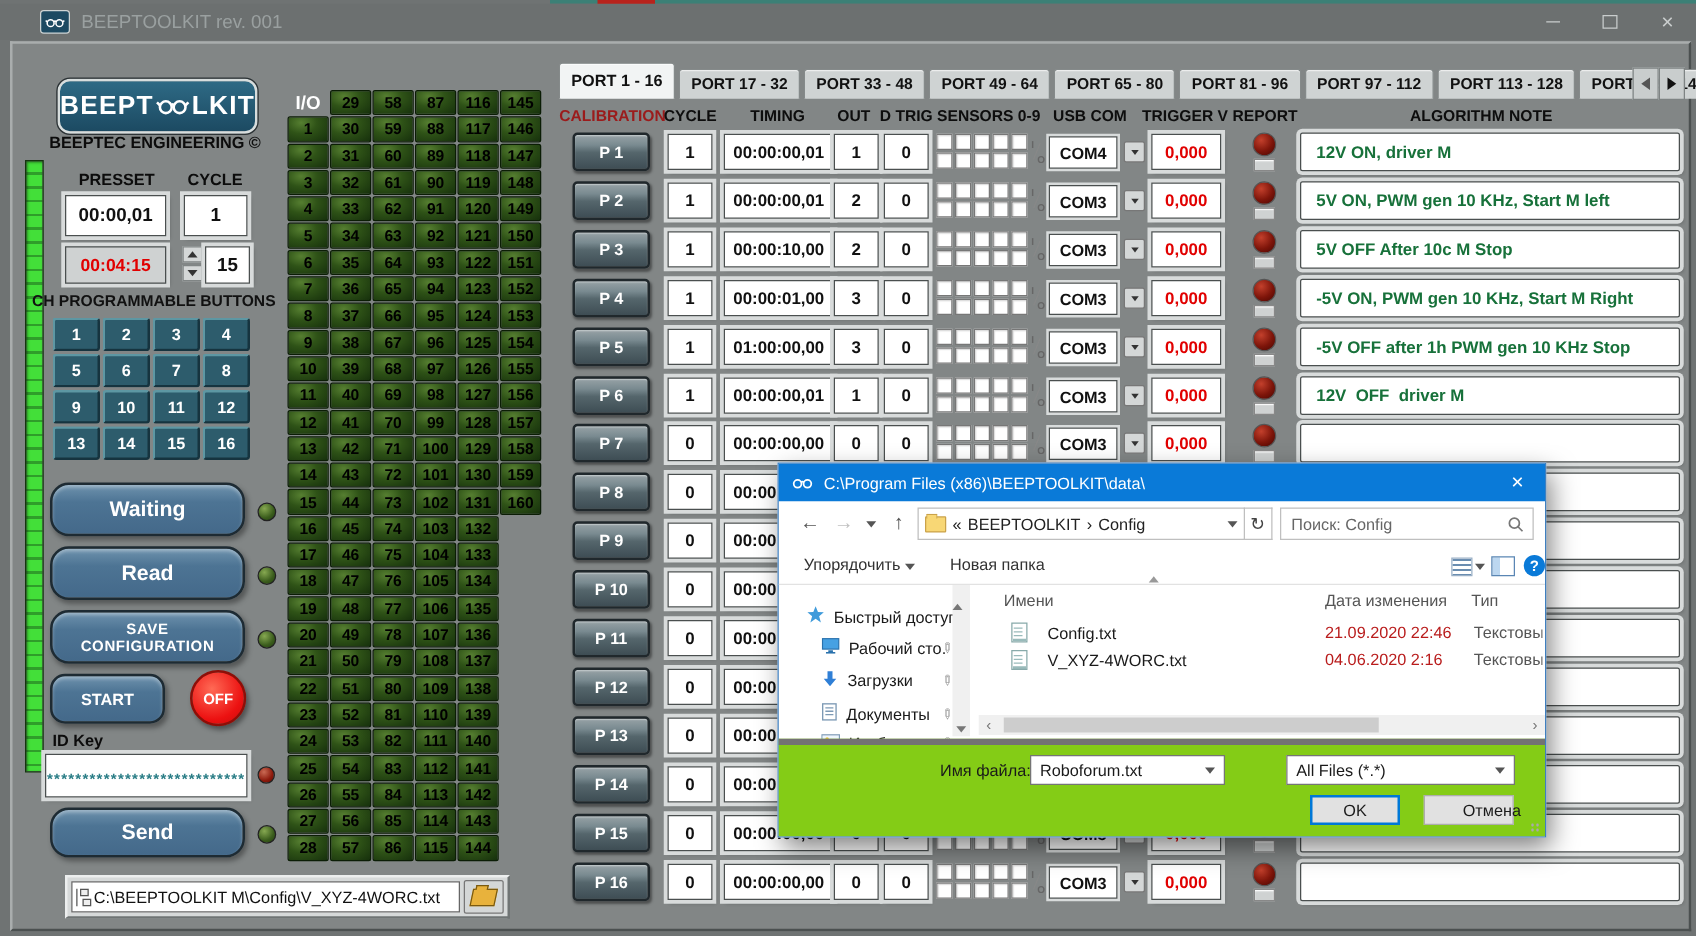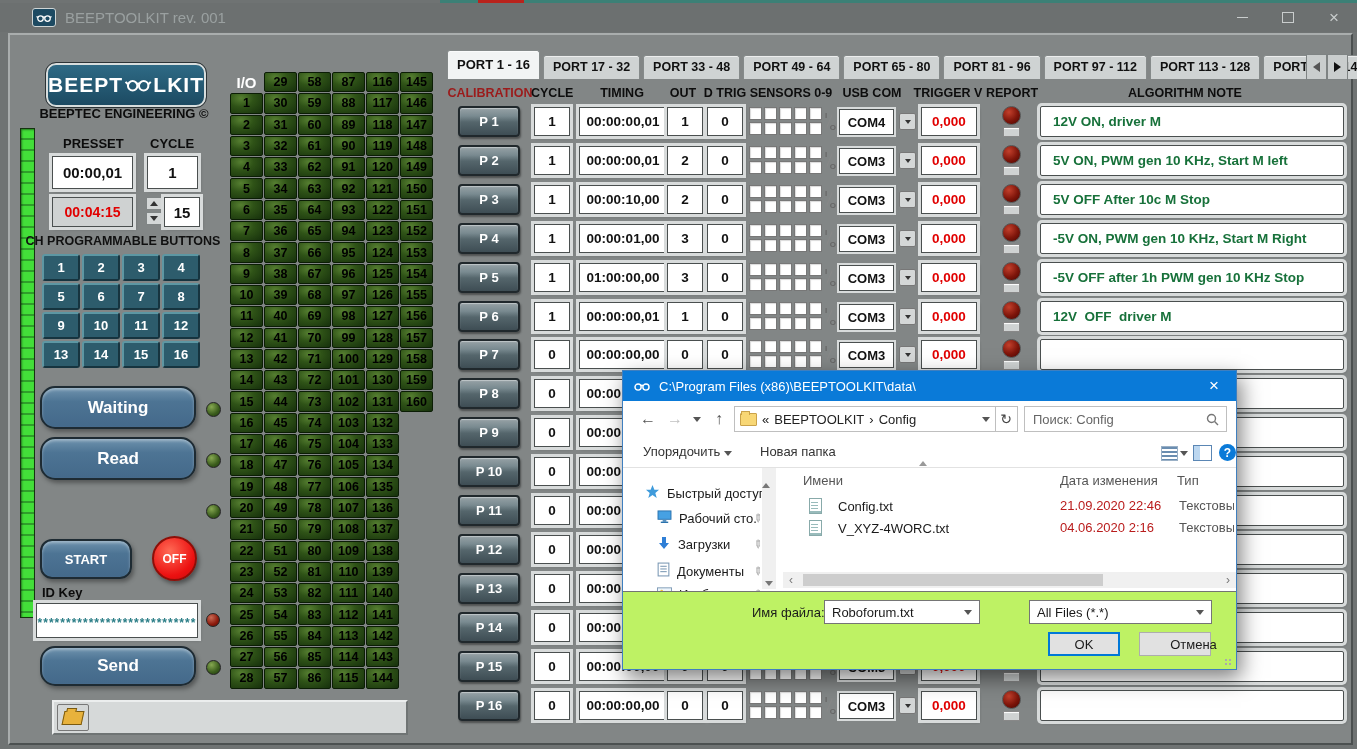--- a/index.html
+++ b/index.html
@@ -136,21 +136,21 @@
   .vscroll .tri-up{margin:3px auto 0;border-bottom-color:#777;} .vscroll .tri-down{position:absolute;bottom:3px;left:3px;border-top-color:#777;}
   .lhdr{position:absolute;top:102px;color:#555;}
   .sortchev{position:absolute;left:296px;top:90px;width:0;height:0;border-left:4px solid transparent;border-right:4px solid transparent;border-bottom:5px solid #999;}
   .frow{position:absolute;display:flex;align-items:center;gap:16px;color:#1a1a1a;}
   .fdate{position:absolute;color:#b91c1c;} .ftype{position:absolute;color:#555;width:55px;overflow:hidden;white-space:nowrap;}
   .docicon{display:inline-block;width:11px;height:14px;background:#fff;border:1px solid #8aa;box-shadow:inset 0 2px 0 #fff,inset 0 -8px 0 -6px #9bb;position:relative;}
   .docicon:before{content:"";position:absolute;left:1px;top:3px;width:7px;height:1px;background:#9bb;box-shadow:0 3px 0 #9bb,0 6px 0 #9bb;}
   .hscroll{position:absolute;left:160px;top:201px;width:453px;height:16px;background:#f0f0f0;display:flex;align-items:center;}
   .hthumb{position:absolute;left:20px;top:2px;width:300px;height:12px;background:#cdcdcd;}
   .harrow{width:16px;text-align:center;color:#777;font-size:12px;}
-  .dfoot{position:absolute;left:0;top:220px;width:100%;height:78px;background:#bef264;border-top:1px solid #737373;box-sizing:border-box;}
+  .dfoot{position:absolute;left:0;top:220px;width:100%;height:78px;background:#84cc16;border-top:5px solid #737373;box-sizing:border-box;}
   .flabel{position:absolute;left:129px;top:13px;color:#1a1a1a;}
   .combo{position:absolute;top:8px;height:24px;background:#fff;border:1px solid #757575;box-sizing:border-box;
          display:flex;align-items:center;padding-left:7px;color:#1a1a1a;}
   .combo .dd{margin-left:auto;margin-right:7px;}
   .dbtn{position:absolute;top:40px;width:72px;height:24px;background:#e1e1e1;border:1px solid #adadad;box-sizing:border-box;
         display:flex;align-items:center;justify-content:center;color:#1a1a1a;font-family:inherit;font-size:13px;}
   .dbtn.primary{border:2px solid #0078d7;}
   .grip{position:absolute;right:4px;bottom:3px;width:8px;height:8px;
         background:radial-gradient(circle,#aaa 1px,transparent 1.2px) 0 0/4px 4px;}
   .folder-sm{display:inline-block;width:15px;height:11px;background:#f8d775;border:1px solid #caa24a;border-radius:1px;position:relative;}
@@ -236,31 +236,36 @@
       <button class="chbtn">13</button>
       <button class="chbtn">14</button>
       <button class="chbtn">15</button>
       <button class="chbtn">16</button>
     </div>
 
   <button class="bigbtn" id="btn-waiting">Waiting</button>
   <span class="led green" style="left:206px;top:402px;"></span>
   <button class="bigbtn" id="btn-read">Read</button>
   <span class="led green" style="left:206px;top:453px;"></span>
+  <button class="bigbtn" id="btn-save">SAVE CONFIGURATION</button>
   <span class="led green" style="left:206px;top:504px;"></span>
   <button class="bigbtn" id="btn-start">START</button>
   <button id="btn-off">OFF</button>
 
   <span class="sb-label" id="idkey-label" style="left:42px;top:585px;">ID Key</span>
   <div class="wbox" id="idkey-box">****************************</div>
   <span class="led red" style="left:206px;top:613px;width:12px;height:12px;"></span>
   <button class="bigbtn" id="btn-send">Send</button>
   <span class="led green" style="left:206px;top:660px;"></span>
 
   <div id="pathbar">
+    <div id="path-field">
+      <span class="path-glyph"></span>
+      <span>C:\BEEPTOOLKIT M\Config\V_XYZ-4WORC.txt</span>
+    </div>
     <span id="folder-btn">
         <span class="folder-open"></span>
       </span>
   </div>
 
   <div id="io-grid">
       <div class="io-lab">I/O</div>
       <div class="io-cell">29</div>
       <div class="io-cell">58</div>
       <div class="io-cell">87</div>

